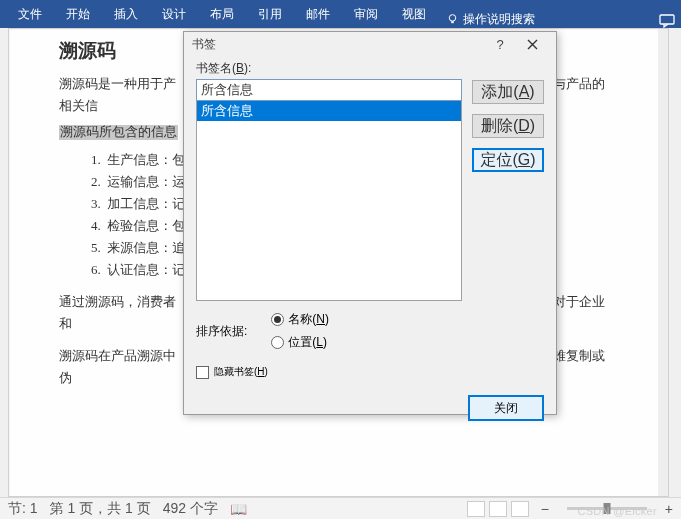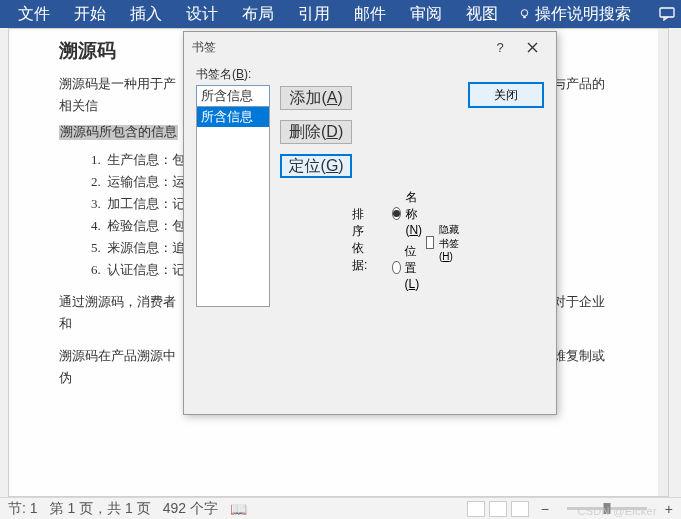--- a/index.html
+++ b/index.html
@@ -1,52 +1,52 @@
 <!DOCTYPE html>
 <html><head>
   <meta charset="utf-8">
   <style>
     * { margin: 0; padding: 0; box-sizing: border-box; font-family: "Microsoft YaHei", SimSun, sans-serif; }
     body { width: 681px; height: 519px; overflow: hidden; background: #f0f0f0; position: relative; }
     
-    .ribbon { background: #2b579a; height: 28px; display: flex; align-items: center; padding: 0 6px; color: #fff; font-size: 16px; }
+    .ribbon { background: #2b579a; height: 28px; display: flex; align-items: flex-end; padding: 0 6px; color: #fff; font-size: 12px; }
     .ribbon-tab { padding: 0 12px; height: 28px; line-height: 28px; cursor: pointer; }
     .ribbon-search { display: flex; align-items: center; gap: 4px; padding: 0 8px; }
     .ribbon-spacer { flex: 1; }
     .comment-icon { width: 16px; height: 14px; }
     
     .doc-area { background: #fefefe; position: absolute; top: 28px; left: 8px; right: 12px; bottom: 22px; border: 1px solid #d0d0d0; box-shadow: inset 1px 1px 2px rgba(0,0,0,0.04); padding: 6px 0 0 0; overflow: hidden; }
     .doc-scroll { position: absolute; right: 0; top: 0; bottom: 0; width: 10px; background: #eee; }
     .doc-content { padding: 0 60px 0 50px; font-size: 13px; color: #333; line-height: 1.7; }
     .doc-title { font-size: 19px; font-weight: bold; font-family: SimSun, serif; margin-bottom: 6px; }
     .doc-p { margin-bottom: 4px; }
     .doc-hl { background: #c8c8c8; padding: 0 1px; font-family: Liberation Mono, monospace; }
     .doc-list { padding-left: 32px; margin-bottom: 6px; }
     .doc-li { font-family: SimSun, serif; font-size: 13px; }
     
     .dialog { position: absolute; left: 183px; top: 31px; width: 374px; height: 384px; background: #f0f0f0; border: 1px solid #9a9a9a; box-shadow: 2px 2px 8px rgba(0,0,0,0.25); display: flex; flex-direction: column; }
     .dlg-title { height: 30px; display: flex; align-items: center; padding: 0 8px; font-size: 12px; color: #444; }
     .dlg-title-text { flex: 1; }
     .dlg-help, .dlg-close { width: 32px; height: 24px; display: flex; align-items: center; justify-content: center; cursor: pointer; font-size: 13px; color: #444; }
     .dlg-close svg { width: 11px; height: 11px; }
     
-    .dlg-body { flex: 1; padding: 4px 12px 10px 12px; display: flex; }
+    .dlg-body { flex: 1; padding: 4px 12px 10px 12px; display: flex; flex-direction: column; }
     .row-top { display: flex; gap: 10px; }
     .col-left { flex: 1; display: flex; flex-direction: column; }
     .col-right { width: 72px; display: flex; flex-direction: column; gap: 10px; padding-top: 20px; }
     
     .lbl { font-size: 12px; color: #333; margin-bottom: 2px; }
     .bm-input { width: 100%; height: 22px; border: 1px solid #7a9ac0; background: #fff; font-size: 13px; padding: 0 4px; color: #333; }
     .bm-list { width: 100%; height: 200px; border: 1px solid #a0a0a0; border-top: none; background: #fff; overflow: auto; }
     .bm-item { height: 20px; line-height: 20px; padding: 0 4px; font-size: 13px; background: #0078d7; color: #fff; }
     
     .btn { height: 24px; border: 1px solid #adadad; background: #e1e1e1; font-size: 16px; color: #333; cursor: pointer; display: flex; align-items: center; justify-content: center; }
     .btn.focus { border: 1px solid #0078d7; box-shadow: inset 0 0 0 1px #0078d7; background: #e5f1fb; }
     
-    .sort-row { display: flex; align-items: center; gap: 16px; margin-top: 10px; font-size: 12px; }
+    .sort-row { display: flex; align-items: center; gap: 22px; margin-top: 10px; font-size: 12px; }
     .radio-col { display: flex; flex-direction: column; gap: 6px; margin-left: 2px; }
     .radio-item { display: flex; align-items: center; gap: 4px; }
     .radio { width: 13px; height: 13px; border: 1px solid #666; border-radius: 50%; display: inline-flex; align-items: center; justify-content: center; background: #fff; }
     .radio.checked::after { content: ""; width: 7px; height: 7px; background: #333; border-radius: 50%; }
     
     .check-row { display: flex; align-items: center; gap: 5px; margin-top: 14px; font-size: 10px; }
     .checkbox { width: 13px; height: 13px; border: 1px solid #666; background: #fff; }
     
     .dlg-footer { display: flex; justify-content: flex-end; padding-top: 16px; }
     .btn-close { width: 76px; height: 26px; border: 1px solid #0078d7; background: #e5f1fb; font-size: 12px; cursor: pointer; box-shadow: inset 0 0 0 1px #0078d7; }

